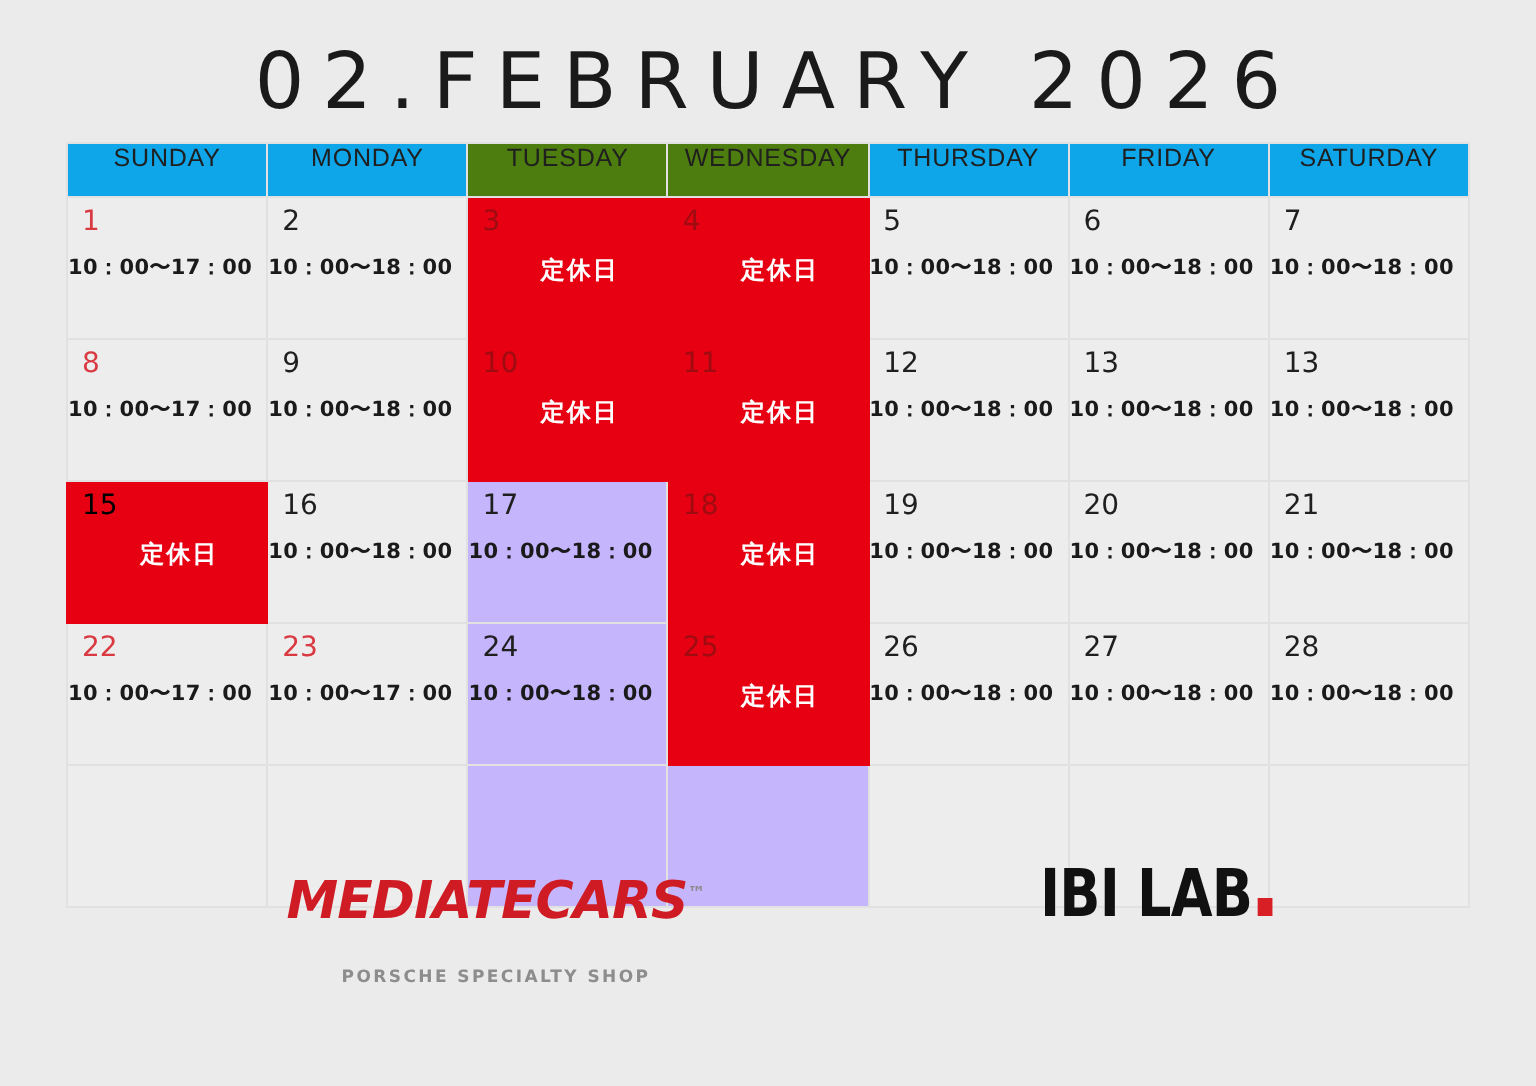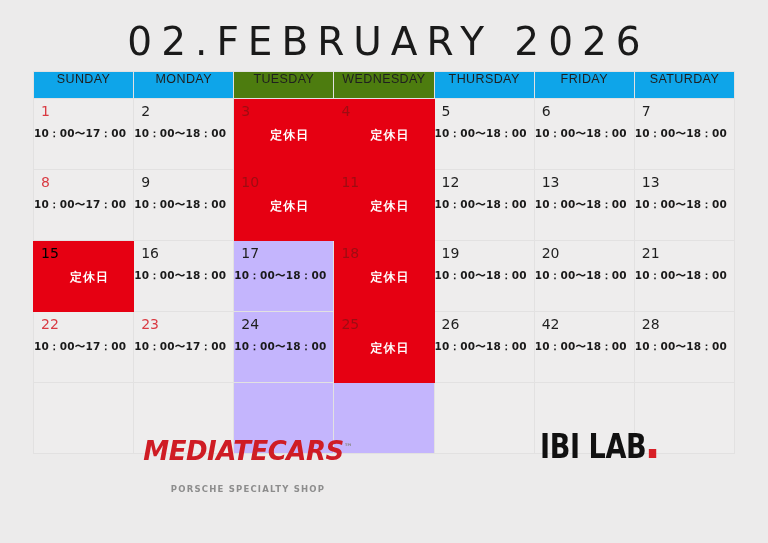--- a/index.html
+++ b/index.html
@@ -157,21 +157,21 @@
     font-size: 8.5px;
     font-weight: bold;
     letter-spacing: 1.2px;
     color: #8d8d8d;
     font-family: "DejaVu Sans", "Liberation Sans", sans-serif;
     white-space: nowrap;
   }
 
   .logo-ibilab {
     position: absolute;
-    left: 460px;
+    left: 440px;
     top: 6px;
     width: 210px;
     text-align: center;
   }
   .ibi-word {
     font-size: 33px;
     font-weight: bold;
     color: #111111;
     line-height: 1;
     letter-spacing: -0.5px;
@@ -322,21 +322,21 @@
           </td>
           <td class="light-col closed">
             <div class="daynum">25</div>
             <div class="closed-label">定休日</div>
           </td>
           <td>
             <div class="daynum">26</div>
             <div class="hours">10：00〜18：00</div>
           </td>
           <td>
-            <div class="daynum">42</div>
+            <div class="daynum">27</div>
             <div class="hours">10：00〜18：00</div>
           </td>
           <td>
             <div class="daynum">28</div>
             <div class="hours">10：00〜18：00</div>
           </td>
         </tr>
         <tr>
           <td class="empty"></td>
           <td class="empty"></td>

